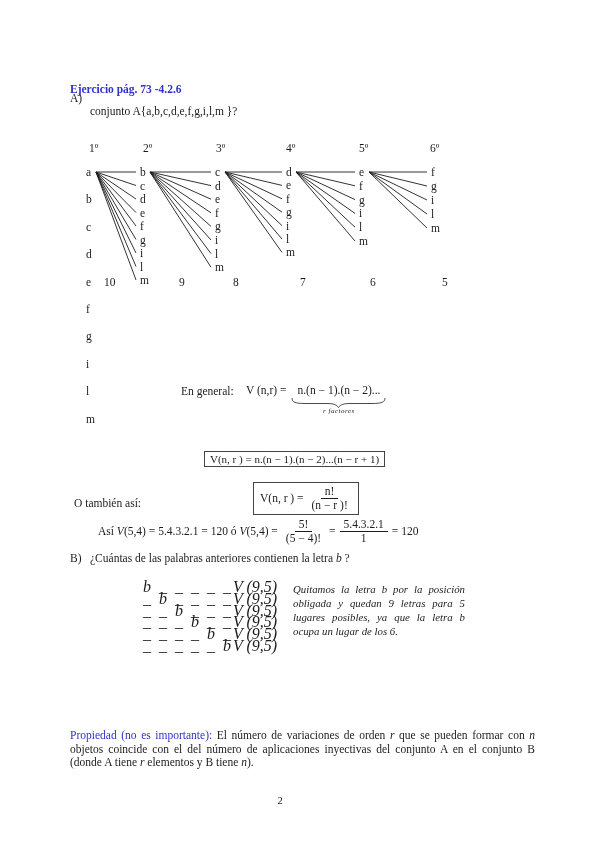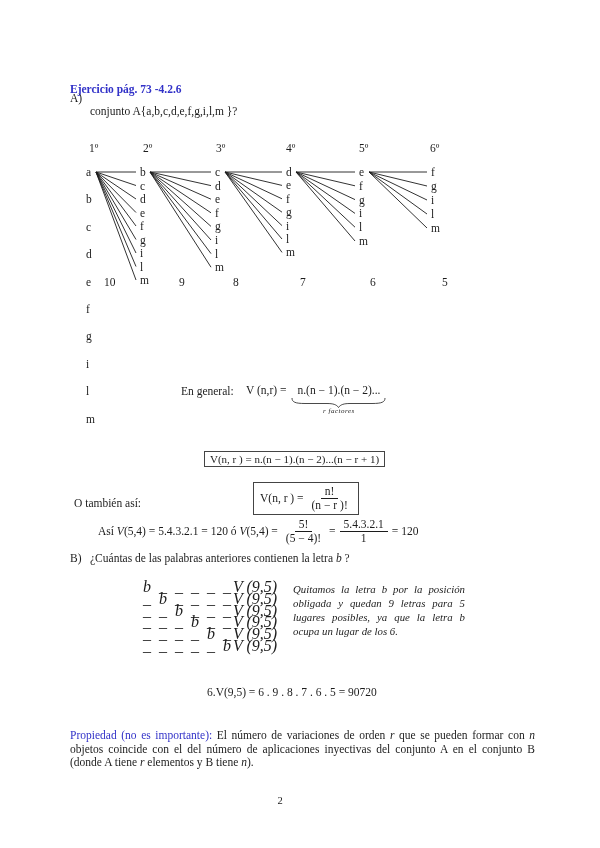--- a/index.html
+++ b/index.html
@@ -201,21 +201,20 @@
       <span class="pv">V (9,5)</span>
     </div>
     <div class="prow">
       <span class="pat">_ _ _ _ _ b</span>
       <span class="pv">V (9,5)</span>
     </div>
   </div>
 
   <div class="abs note" style="left:293px;top:583px;width:172px;">Quitamos la letra b por la posición obligada y quedan 9 letras para  5 lugares posibles, ya que la letra b ocupa un lugar de los 6.</div>
 
-  <div class="abs body-text nowrap" style="left:207px;top:686px;">6.V(9,5) = 6 . 9 . 8 . 7 . 6 . 5 = 90720</div>
 
   <div class="abs body-text just" style="left:70px;top:729px;width:465px;line-height:13.5px;">
     <span class="blue">Propiedad (no es importante):</span><span><span> El número de variaciones  de orden </span><span class="it">r</span><span> que se pueden formar con </span><span class="it">n</span><span> objetos coincide con el del número de aplicaciones inyectivas del conjunto   A en el conjunto B (donde A tiene </span><span class="it">r</span><span> elementos y B tiene </span><span class="it">n</span><span>).</span></span>
   </div>
 
   <div class="abs" style="left:240px;top:795px;width:80px;text-align:center;font-size:10.5px;">2</div>
 
 </div>
 
 </body></html>

